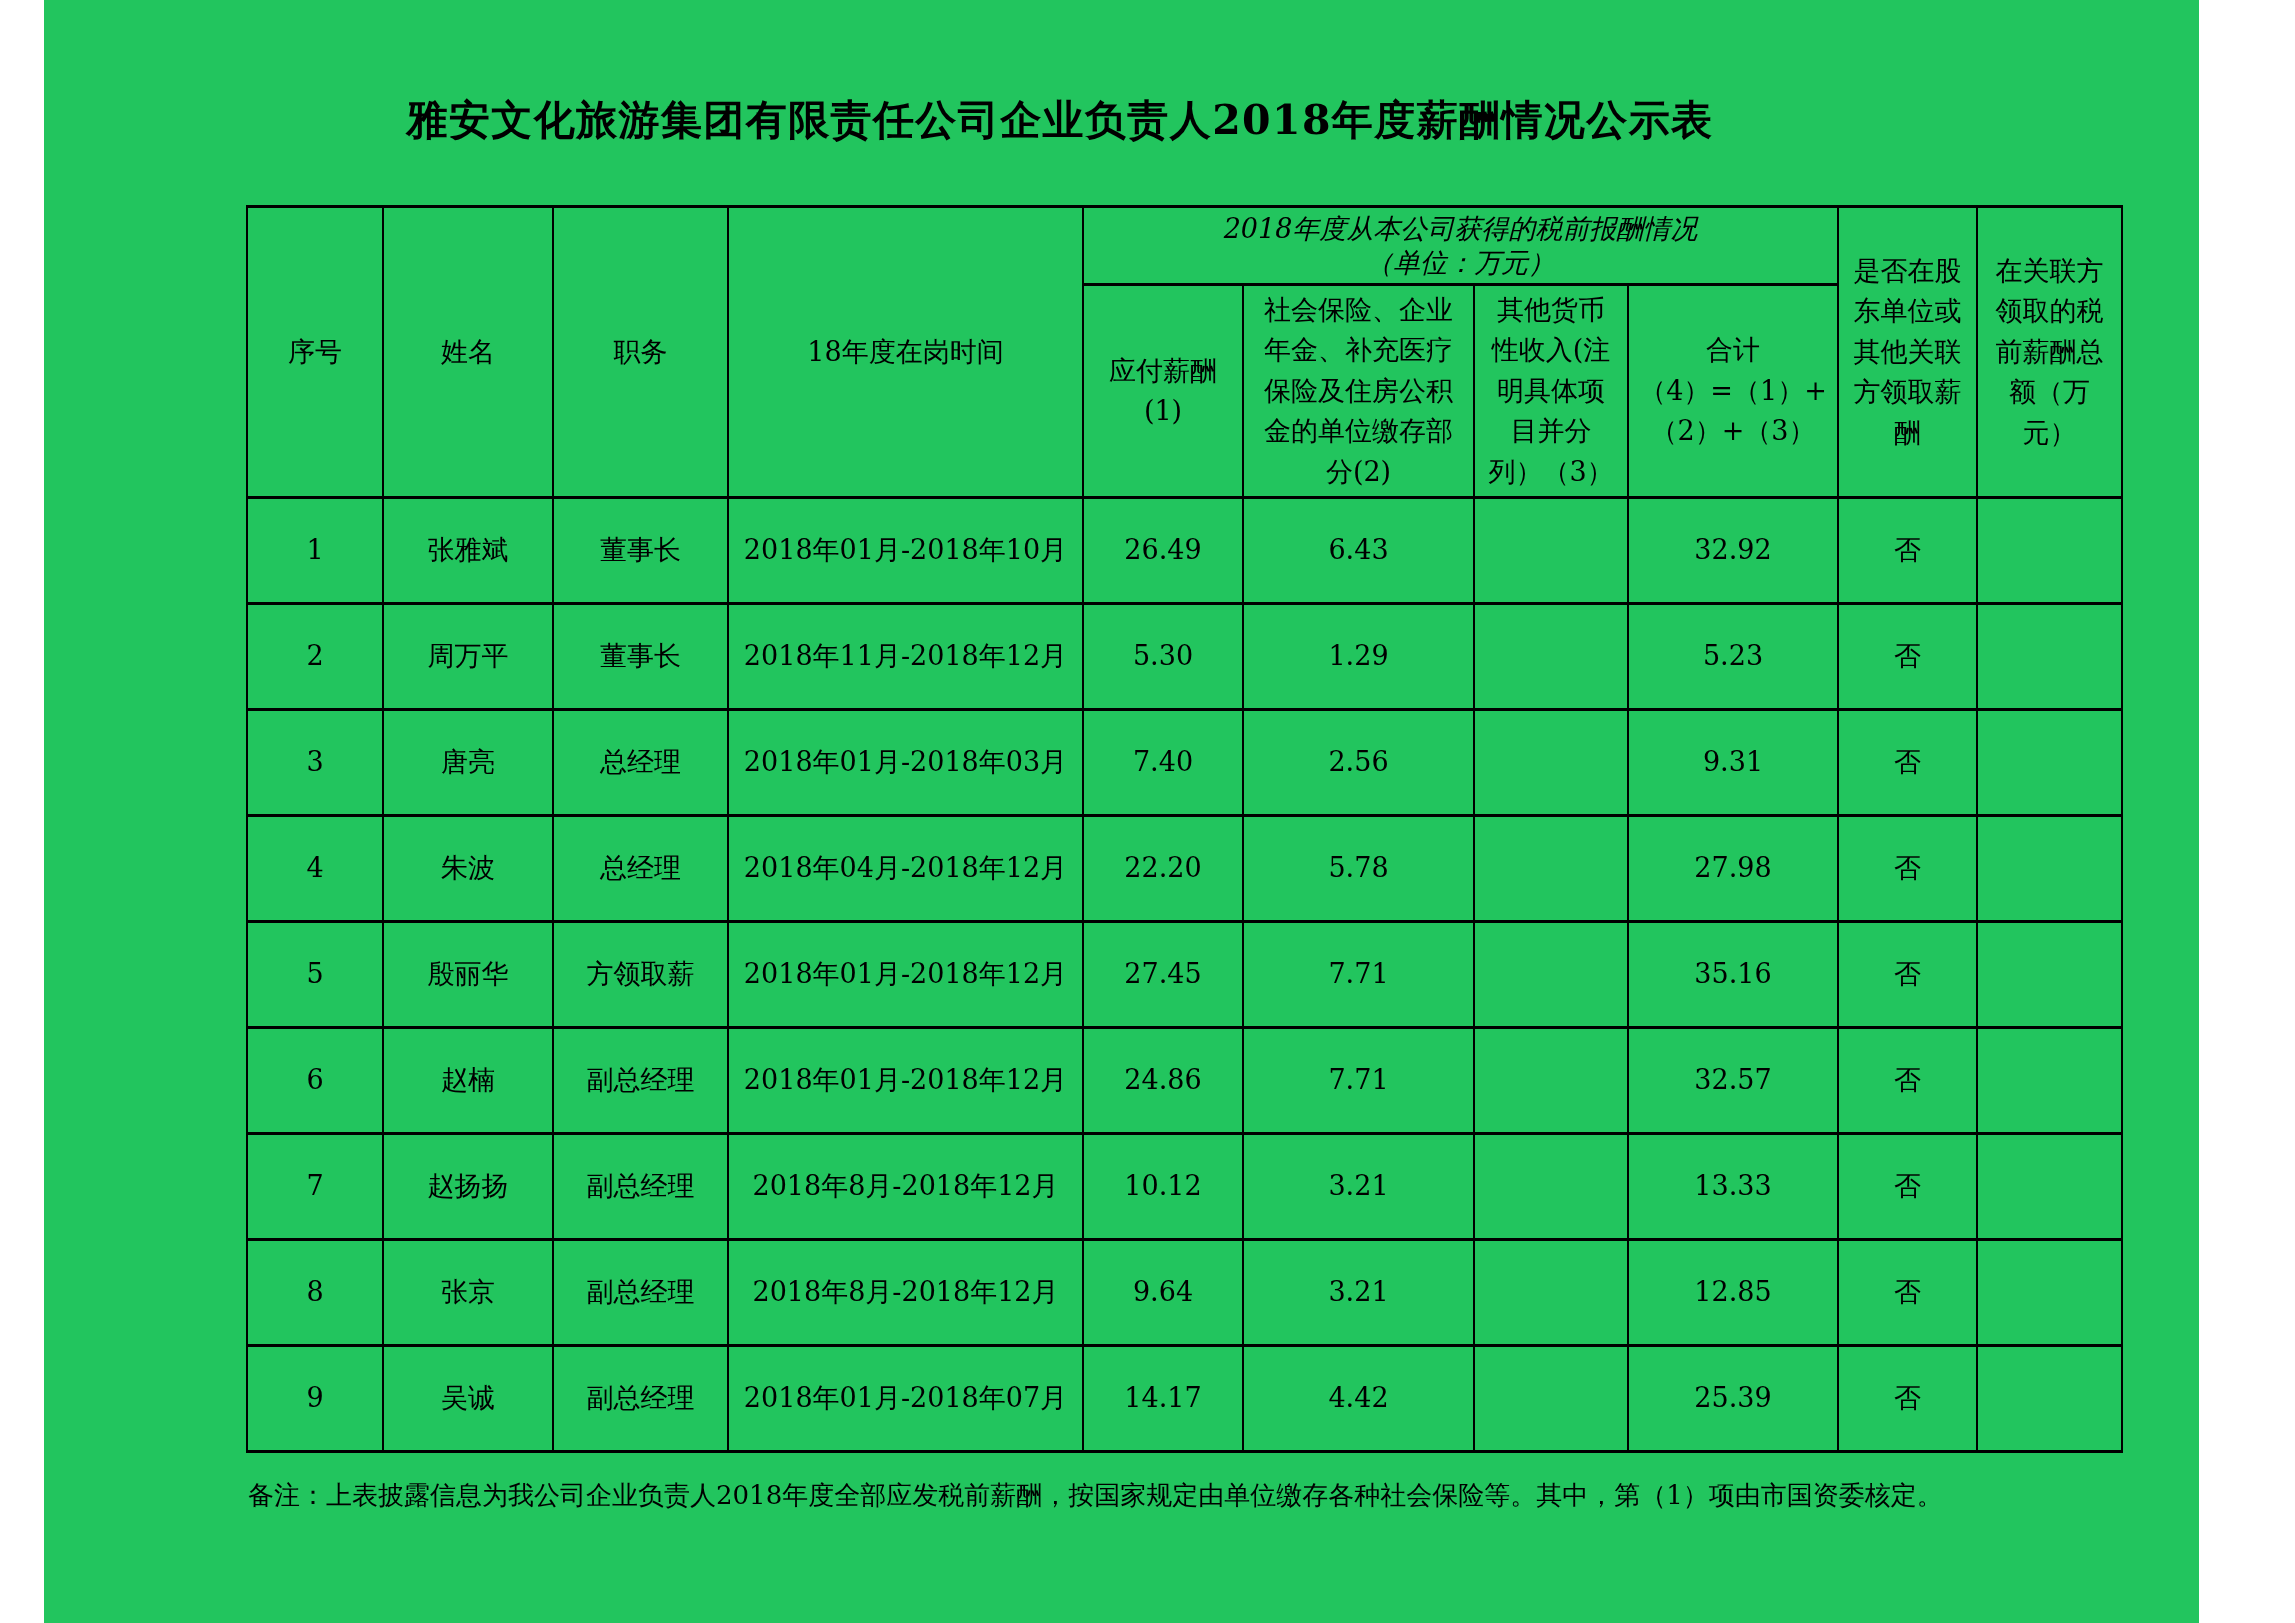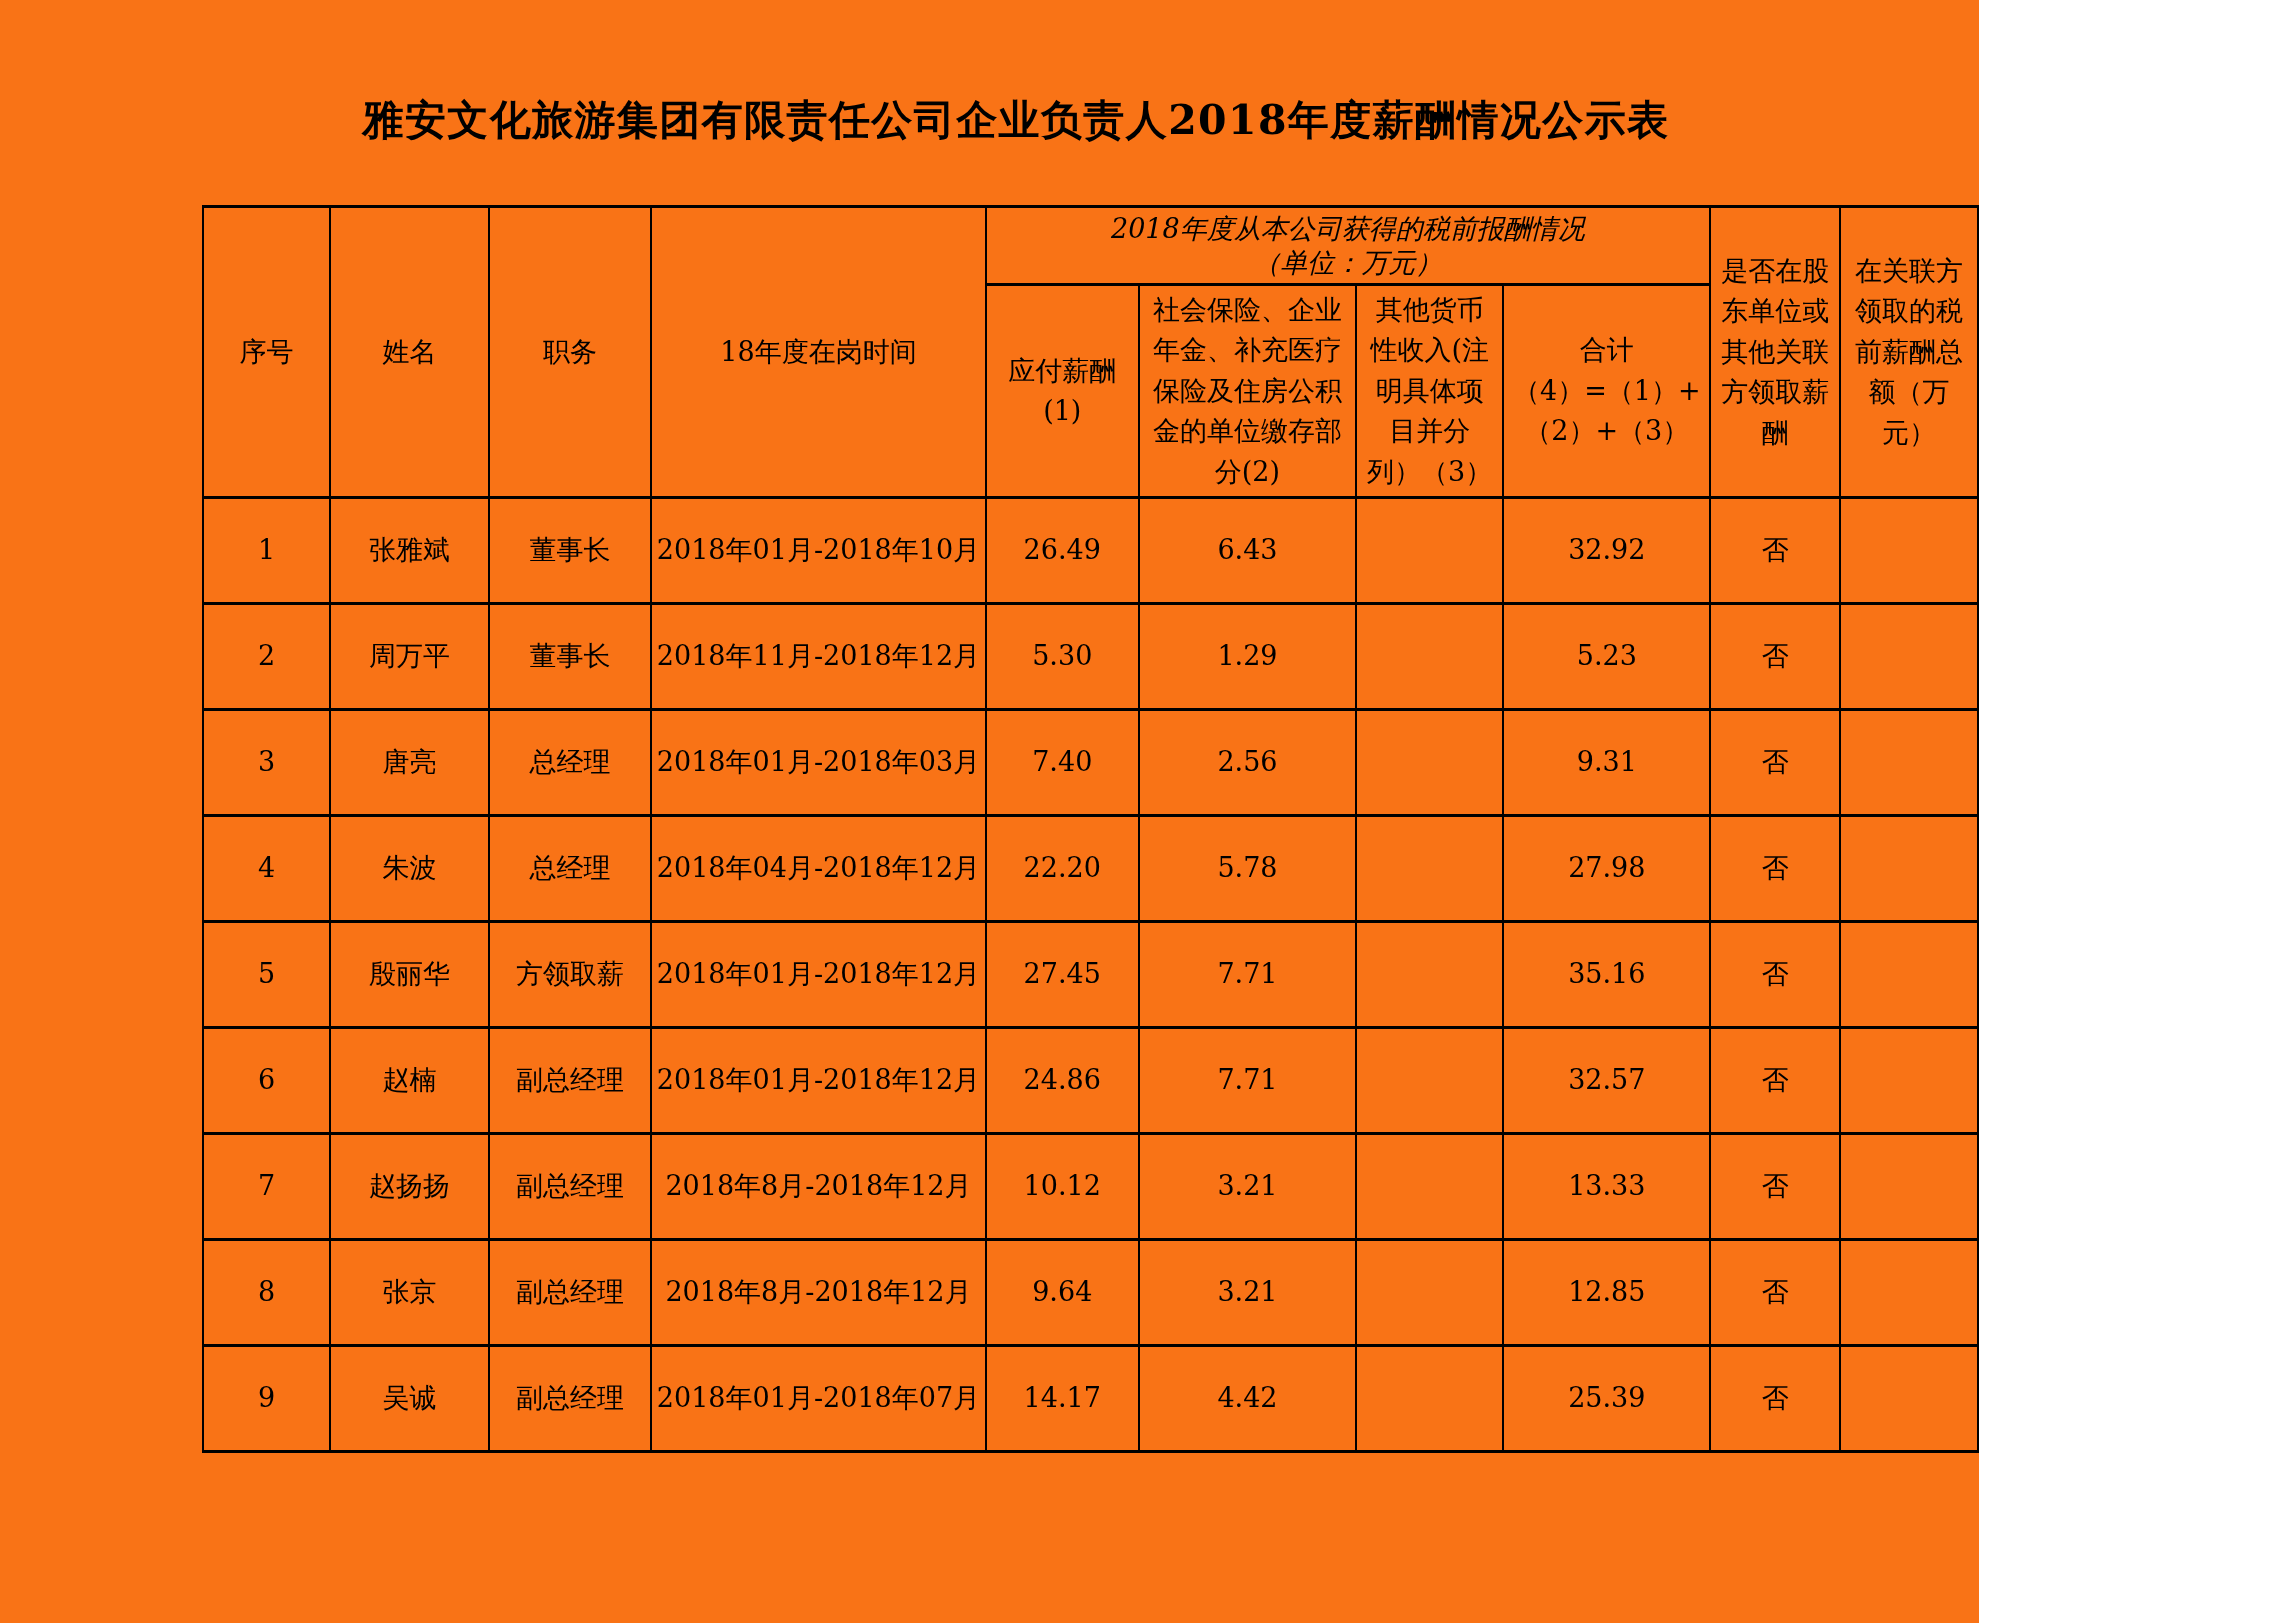--- a/index.html
+++ b/index.html
@@ -4,23 +4,24 @@
 <style>
   html, body { margin: 0; padding: 0; }
   body {
     width: 2295px; height: 1623px;
     background: #ffffff;
     font-family: "DejaVu Serif", "Liberation Serif", serif;
     color: #000;
   }
   .page {
     position: relative;
-    width: 1979px; height: 1623px;
-    background: #f97316;
+    width: 2155px; height: 1623px;
+    background: #22c55e;
     overflow: hidden;
+    margin-left: 44px;
   }
   .doc-title {
     position: absolute;
     top: 93px; left: 0;
     width: 2032px;
     text-align: center;
     font-size: 41px;
     font-weight: bold;
     letter-spacing: 1.4px;
     white-space: nowrap;
@@ -217,15 +218,16 @@
         <td>14.17</td>
         <td>4.42</td>
         <td></td>
         <td>25.39</td>
         <td>否</td>
         <td></td>
       </tr>
     </tbody>
   </table>
 
+  <div class="footnote">备注：上表披露信息为我公司企业负责人2018年度全部应发税前薪酬，按国家规定由单位缴存各种社会保险等。其中，第（1）项由市国资委核定。</div>
 
 </div>
 
 
 </body></html>

